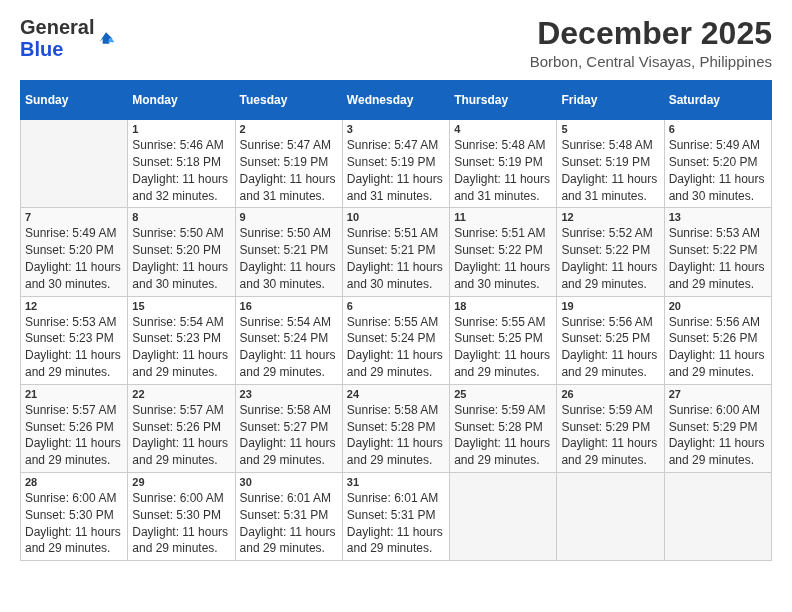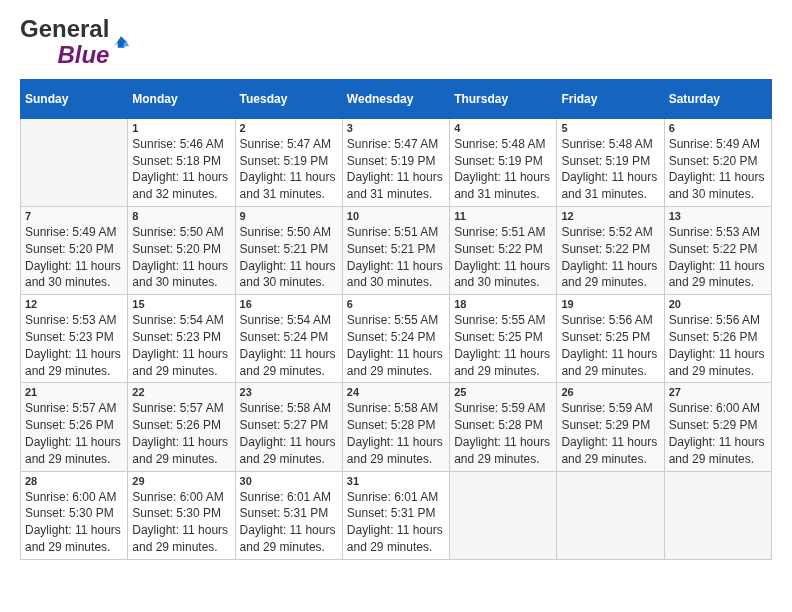--- a/index.html
+++ b/index.html
@@ -20,25 +20,24 @@
       display: flex;
       justify-content: space-between;
       align-items: flex-start;
       margin-bottom: 10px;
     }
     .logo {
       display: flex;
       align-items: center;
     }
     .logo-text {
-      font-size: 24px;
+      font-size: 20px;
       font-weight: bold;
       color: #1a1a1a;
       line-height: 1.1;
-      text-align: right;
     }
     .logo-text .general { color: #333; }
     .logo-text .blue { color: #1565c0; }
     .logo-icon {
       width: 20px;
       height: 20px;
       margin-left: 2px;
     }
     .title-block {
       text-align: right;
@@ -98,28 +97,32 @@
 </head>
 <body>
 
 <div class="page">
   <div class="header">
     <div class="logo">
       <div>
         <div style="display:flex;align-items:center;">
           <span class="logo-text">
             <span class="general">General</span><br>
-            <span class="blue" style="color:#701a75;font-weight:bold;font-style:italic;">Blue</span>
+            <span class="blue" style="color:#1d4ed8;font-weight:bold;">Blue</span>
           </span>
           <svg class="logo-icon" viewBox="0 0 24 18" fill="none" xmlns="http://www.w3.org/2000/svg">
             <path d="M4 14 L12 2 L20 10 L16 10 L16 16 L8 16 L8 10 Z" fill="#1565c0"></path>
             <path d="M14 14 L18 8 L22 14 Z" fill="#42a5f5"></path>
           </svg>
         </div>
       </div>
+    </div>
+    <div class="title-block">
+      <div class="month-title">December 2025</div>
+      <div class="location">Borbon, Central Visayas, Philippines</div>
     </div>
   </div>
 
   <table class="calendar">
     <thead>
       <tr>
       <th>Sunday</th>
           <th>Monday</th>
           <th>Tuesday</th>
           <th>Wednesday</th>

